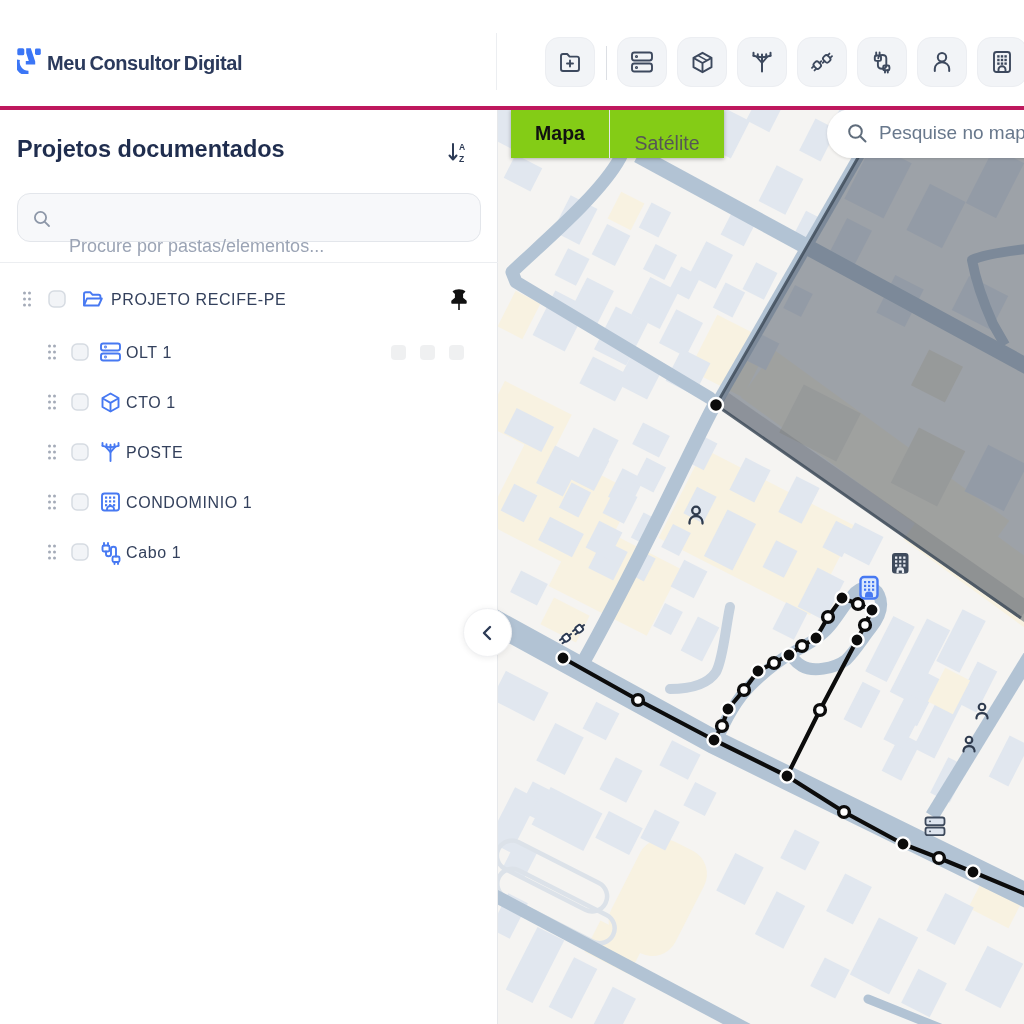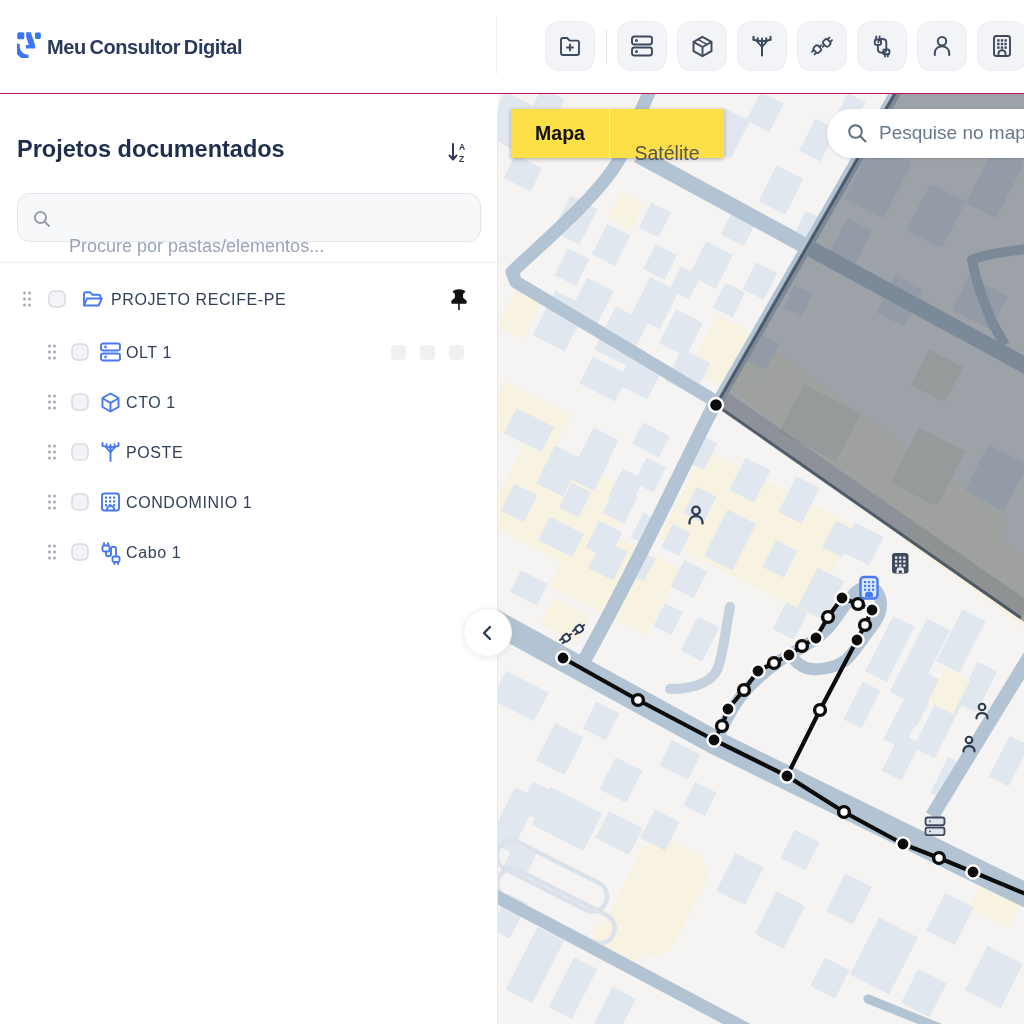--- a/index.html
+++ b/index.html
@@ -1,36 +1,36 @@
 <!DOCTYPE html>
 <html><head>
 <meta charset="utf-8">
 <style>
   * { margin:0; padding:0; box-sizing:border-box; }
   html,body { width:1024px; height:1024px; overflow:hidden; background:#fff;
     font-family:"Liberation Sans", sans-serif; }
-  .topbar { position:absolute; left:0; top:0; width:1024px; height:94px; background:#fff;
-    border-bottom:1px solid #be185d; z-index:30; }
+  .topbar { position:absolute; left:0; top:16px; width:1024px; height:94px; background:#fff;
+    border-bottom:4px solid #be185d; z-index:30; }
   .logo { position:absolute; left:17px; top:32px; }
   .logotext { position:absolute; left:47px; top:36px; font-size:20px; font-weight:700;
     color:#2b3a5c; letter-spacing:-0.4px; }
   .tb-divider { position:absolute; left:606px; top:30px; width:1px; height:34px; background:#dcdfe4; }
   .tbtn { position:absolute; top:21px; width:50px; height:50px; background:#f2f4f7;
     border:1px solid #eceef2; border-radius:14px; display:flex; align-items:center; justify-content:center; }
   .sidebar { position:absolute; left:0; top:110px; width:498px; height:930px; background:#fff;
     border-right:1px solid #e6e8eb; z-index:20; }
   .sb-title { position:absolute; left:17px; top:26px; font-size:23.5px; font-weight:700; color:#1f2d4e; }
   .sorticon { position:absolute; left:447px; top:31px; }
   .searchbox { position:absolute; left:17px; top:83px; width:464px; height:49px; background:#f7f8fa;
     border:1px solid #e3e6eb; border-radius:13px; }
   .searchtext { position:absolute; left:69px; top:98px; font-size:18px; color:#9ba4b5;margin-top:28px; }
   .sb-divider { position:absolute; left:0; top:152px; width:498px; height:1px; background:#eceef1; }
   .map { position:absolute; left:498px; top:94px; width:526px; height:930px; overflow:hidden; background:#f4f4f2; }
-  .mapctl { position:absolute; left:13px; top:15px; width:213px; height:49px; background:#fde047;
-    border-radius:0; box-shadow:0 1px 4px rgba(0,0,0,0.3); z-index:10; display:flex; }
+  .mapctl { position:absolute; left:13px; top:15px; width:213px; height:49px; background:#84cc16;
+    border-radius:0; box-shadow:0 1px 4px rgba(0,0,0,0.3); z-index:10; display:flex;align-items:center; }
   .mapctl .seg1 { width:99px; line-height:49px; text-align:center; font-size:19.5px; font-weight:700; color:#111;
     border-right:1px solid #e8e8e8; }
   .mapctl .seg2 { width:114px; line-height:49px; text-align:center; font-size:19.5px; color:#565656;margin-top:20px; }
   .mapsearch { position:absolute; left:329px; top:15px; width:240px; height:49px; background:#fff;
     border-radius:25px; box-shadow:0 1px 3px rgba(0,0,0,0.12); z-index:10; }
   .mapsearch span { position:absolute; left:52px; top:13px; font-size:19px; color:#68788c; }
   .collapse { position:absolute; left:463px; top:608px; width:49px; height:49px; border-radius:50%;
     background:#fff; border:1px solid #f0f1f3; box-shadow:0 1px 6px rgba(0,0,0,0.08); z-index:40; }
 </style>
 </head>

